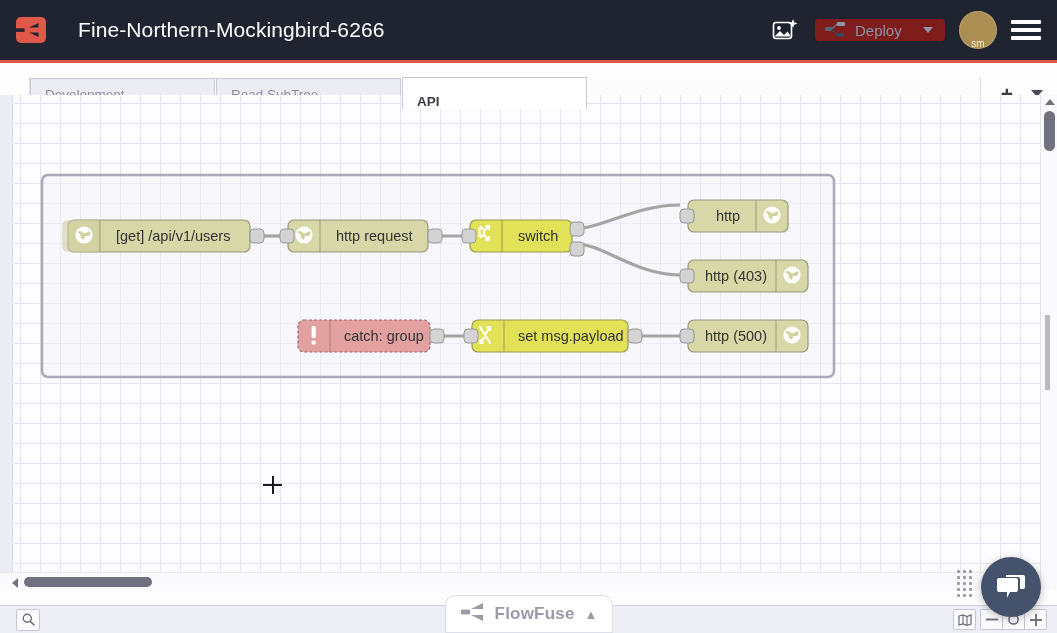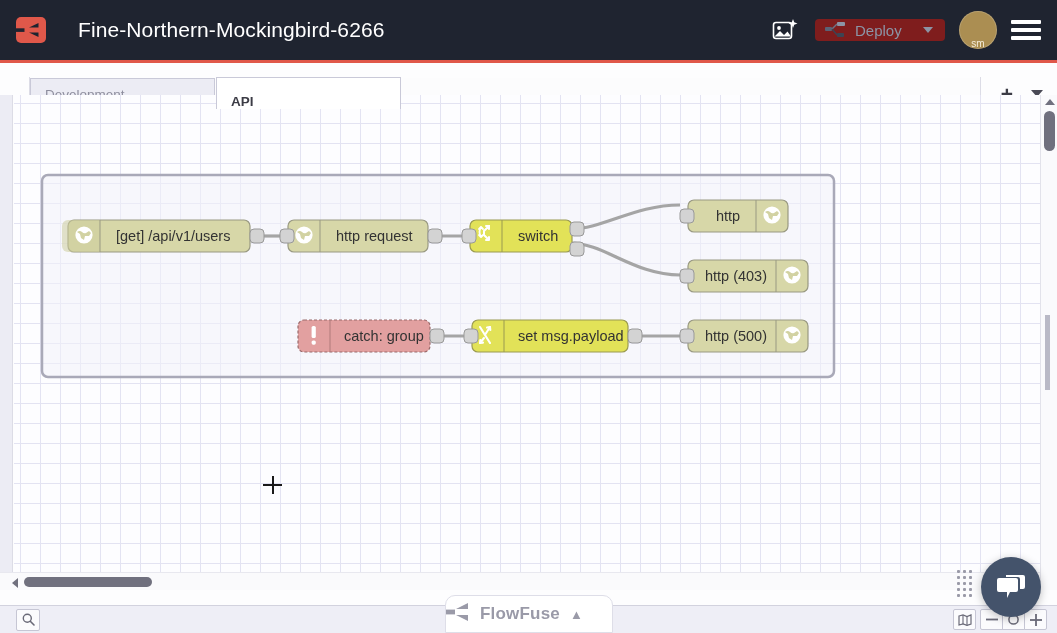--- a/index.html
+++ b/index.html
@@ -171,21 +171,21 @@
   .zoom-group .btn-sq { border-radius: 0; margin-left: -1px; }
   .zoom-group .btn-sq:first-child { border-radius: 2px 0 0 2px; margin-left: 0; }
   .zoom-group .btn-sq:last-child { border-radius: 0 2px 2px 0; }
 
   
   .ff-widget {
     position: absolute; left: 445px; top: 595px;
     width: 168px; height: 38px;
     background: #ffffff; border: 1px solid #dedee8;
     border-radius: 10px 10px 0 0;
-    display: flex; align-items: center; gap: 8px;
+    display: flex; align-items: center; justify-content: center; gap: 8px;
     cursor: pointer; z-index: 20;
   }
   .ff-text { font-size: 17px; color: #9a9aa8; font-weight: bold; letter-spacing: .2px; }
   .ff-caret { color: #9a9aa8; font-size: 13px; margin-left: 2px; }
 
   
   .grip {
     position: absolute; left: 957px; top: 570px;
     width: 14px; height: 32px; display: grid;
     grid-template-columns: repeat(3, 4px); grid-auto-rows: 4px; gap: 2px;
@@ -259,20 +259,23 @@
         <i></i>
       </div>
     </div>
   </div>
 
   <div class="tabbar">
     <div class="tab-spacer"></div>
 
     <div class="tab">
       <span>Development</span>
+    </div>
+    <div class="tab">
+      <span>Read SubTree</span>
     </div>
     <div class="tab active">
       <span>API</span>
     </div>
 
     <div class="tab-actions">
       <span class="tab-add">+</span>
       <span class="tab-menu-caret"></span>
     </div>
   </div>

